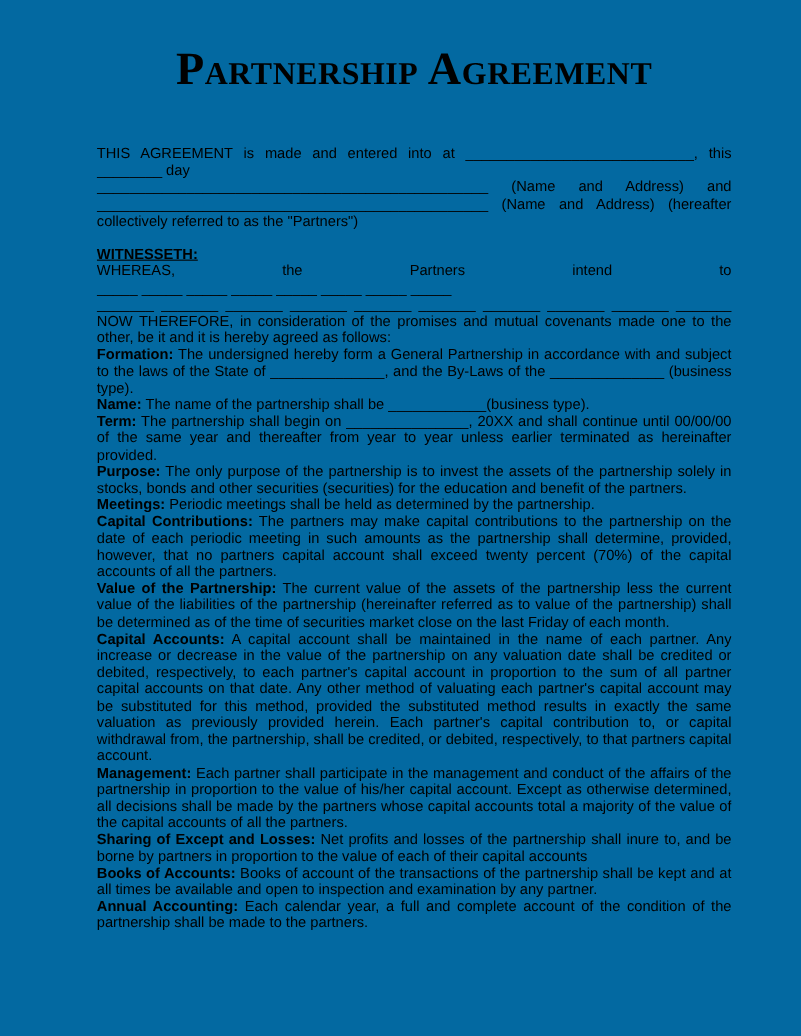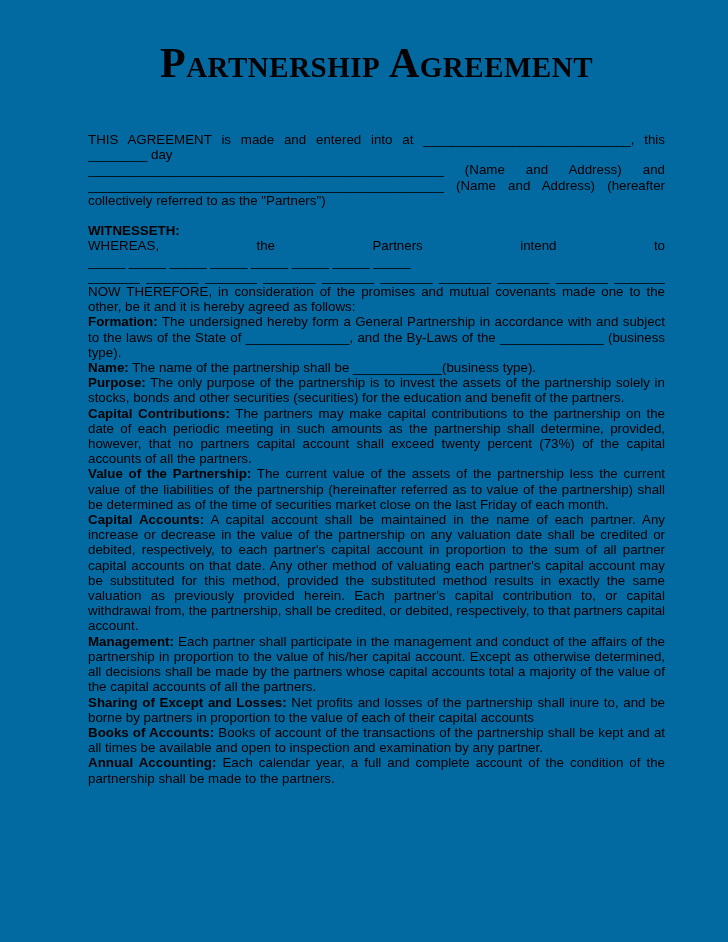--- a/index.html
+++ b/index.html
@@ -39,21 +39,21 @@
   p, .line {
     margin: 0;
     padding: 0;
   }
   .just { text-align: justify; }
   .fj {
     text-align: justify;
     text-align-last: justify;
   }
   .blank-wide { margin-right: -60px; }
-  .bold { font-weight: 700; }
+  .bold { font-weight: 700; text-decoration: underline; }
   .spacer { height: 15.2px; }
   b { font-weight: 700; }
 </style>
 </head>
 <body>
 
 <div class="page">
   <div class="clip">
 
     <h1 class="doc-title">Partnership Agreement</h1>
@@ -73,25 +73,27 @@
       <div class="line fj">WHEREAS, the Partners intend to</div>
       <div class="line">_____ _____ _____ _____ _____ _____ _____ _____</div>
       <div class="line fj blank-wide">_______ _______ _______ _______ _______ _______ _______ _______ _______ _______ _______</div>
       <p class="just">NOW THEREFORE, in consideration of the promises and mutual covenants made one to the other, be it and it is hereby agreed as follows:</p>
     </div>
 
     <p class="just"><b>Formation:</b><span> The undersigned hereby form a General Partnership in accordance with and subject to the laws of the State of ______________, and the By-Laws of the ______________ (business type).</span></p>
 
     <p class="just"><b>Name:</b><span> The name of the partnership shall be ____________(business type).</span></p>
 
+    <p class="just"><b>Term:</b><span> The partnership shall begin on _______________, 20XX and shall continue until 00/00/00 of the same year and thereafter from year to year unless earlier terminated as hereinafter provided.</span></p>
 
     <p class="just"><b>Purpose:</b><span> The only purpose of the partnership is to invest the assets of the partnership solely in stocks, bonds and other securities (securities) for the education and benefit of the partners.</span></p>
 
+    <p class="just"><b>Meetings:</b><span> Periodic meetings shall be held as determined by the partnership.</span></p>
 
-    <p class="just"><b>Capital Contributions:</b><span> The partners may make capital contributions to the partnership on the date of each periodic meeting in such amounts as the partnership shall determine, provided, however, that no partners capital account shall exceed twenty percent (73%) of the capital accounts of all the partners.</span></p>
+    <p class="just"><b>Capital Contributions:</b><span> The partners may make capital contributions to the partnership on the date of each periodic meeting in such amounts as the partnership shall determine, provided, however, that no partners capital account shall exceed twenty percent (70%) of the capital accounts of all the partners.</span></p>
 
     <p class="just"><b>Value of the Partnership:</b><span> The current value of the assets of the partnership less the current value of the liabilities of the partnership (hereinafter referred as to value of the partnership) shall be determined as of the time of securities market close on the last Friday of each month.</span></p>
 
     <p class="just"><b>Capital Accounts:</b><span> A capital account shall be maintained in the name of each partner. Any increase or decrease in the value of the partnership on any valuation date shall be credited or debited, respectively, to each partner's capital account in proportion to the sum of all partner capital accounts on that date. Any other method of valuating each partner's capital account may be substituted for this method, provided the substituted method results in exactly the same valuation as previously provided herein. Each partner's capital contribution to, or capital withdrawal from, the partnership, shall be credited, or debited, respectively, to that partners capital account.</span></p>
 
     <p class="just"><b>Management:</b><span> Each partner shall participate in the management and conduct of the affairs of the partnership in proportion to the value of his/her capital account. Except as otherwise determined, all decisions shall be made by the partners whose capital accounts total a majority of the value of the capital accounts of all the partners.</span></p>
 
     <p class="just"><b>Sharing of Except and Losses:</b><span> Net profits and losses of the partnership shall inure to, and be borne by partners in proportion to the value of each of their capital accounts</span></p>
 
     <p class="just"><b>Books of Accounts:</b><span> Books of account of the transactions of the partnership shall be kept and at all times be available and open to inspection and examination by any partner.</span></p>

